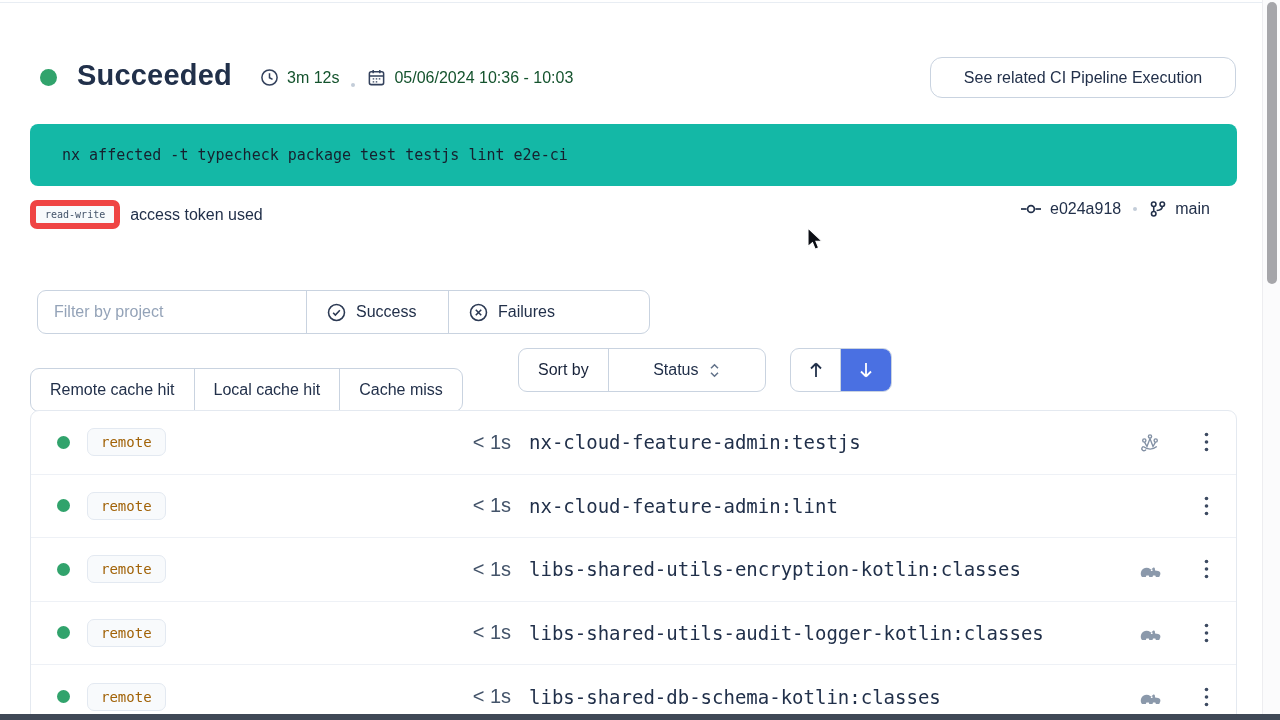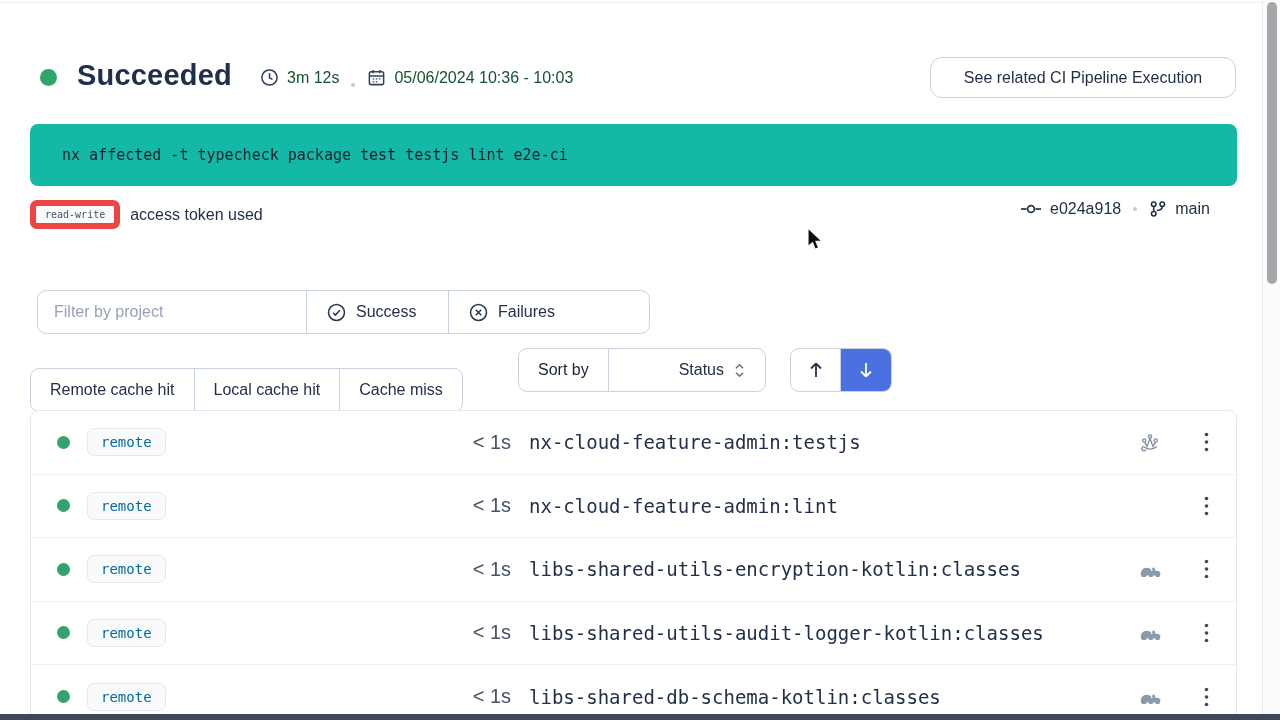--- a/index.html
+++ b/index.html
@@ -34,31 +34,31 @@
   .seg-group{display:flex;align-items:stretch;border:1px solid #c9d3e0;border-radius:9px;background:#fff;overflow:hidden;}
   .seg{display:flex;align-items:center;gap:9px;padding:0 19px;font-size:16px;color:#22304a;border-right:1px solid #c9d3e0;}
   .seg:last-child{border-right:none;}
   .seg.btn{cursor:pointer;}
   .filter-group{top:290px;left:30px;height:44px;width:613px;margin-left:7px;}
   .filter-input{width:268px;border:none;outline:none;font-size:16px;color:#22304a;padding:0 16px;font-family:"Liberation Sans",sans-serif;}
   .filter-input::placeholder{color:#94a3b8;}
   .cache-group{top:368px;left:30px;height:44px;}
   .sort-group{top:348px;left:518px;height:44px;width:248px;}
   .sort-label{color:#18233a;}
-  .sort-select{flex:1;justify-content:flex-end;cursor:pointer;}
+  .sort-select{flex:1;justify-content:center;cursor:pointer;}
   .arrow-group{top:348px;left:790px;height:44px;width:102px;}
   .arrow-seg{width:51px;display:flex;align-items:center;justify-content:center;cursor:pointer;}
   .arrow-seg.active{background:#4a70e2;border-right:none;}
 
   
   .task-list{top:410px;left:30px;width:1207px;height:400px;border:1px solid #e4e9f0;border-radius:9px;background:#fff;}
   .task-row{position:relative;height:63.5px;border-bottom:1px solid #eef1f6;display:flex;align-items:center;}
   .task-row:last-child{border-bottom:none;}
   .row-dot{position:absolute;left:26px;width:13px;height:13px;border-radius:50%;background:#31a36c;}
-  .row-badge{position:absolute;left:56px;font-size:14px;color:#0369a1;background:#f8fafc;border:1px solid #e3e9f1;border-radius:7px;padding:5px 13px;}
+  .row-badge{position:absolute;left:56px;font-size:14px;color:#a16207;background:#f8fafc;border:1px solid #e3e9f1;border-radius:7px;padding:5px 13px;}
   .row-duration{position:absolute;left:390px;width:90px;text-align:right;font-size:20px;color:#44546a;}
   .row-name{position:absolute;left:498px;font-size:19px;color:#21304a;}
   .row-tool{position:absolute;left:1106px;width:26px;display:flex;justify-content:center;}
   .row-kebab{position:absolute;left:1166px;width:18px;display:flex;justify-content:center;cursor:pointer;}
 
   
   .scrollbar-track{top:0;left:1262px;width:18px;height:720px;background:#fbfbfc;border-left:1px solid #ededf0;}
   .scrollbar-thumb{position:absolute;top:2px;left:4px;width:10px;height:282px;background:#a6a6aa;border-radius:5px;}
 
   

